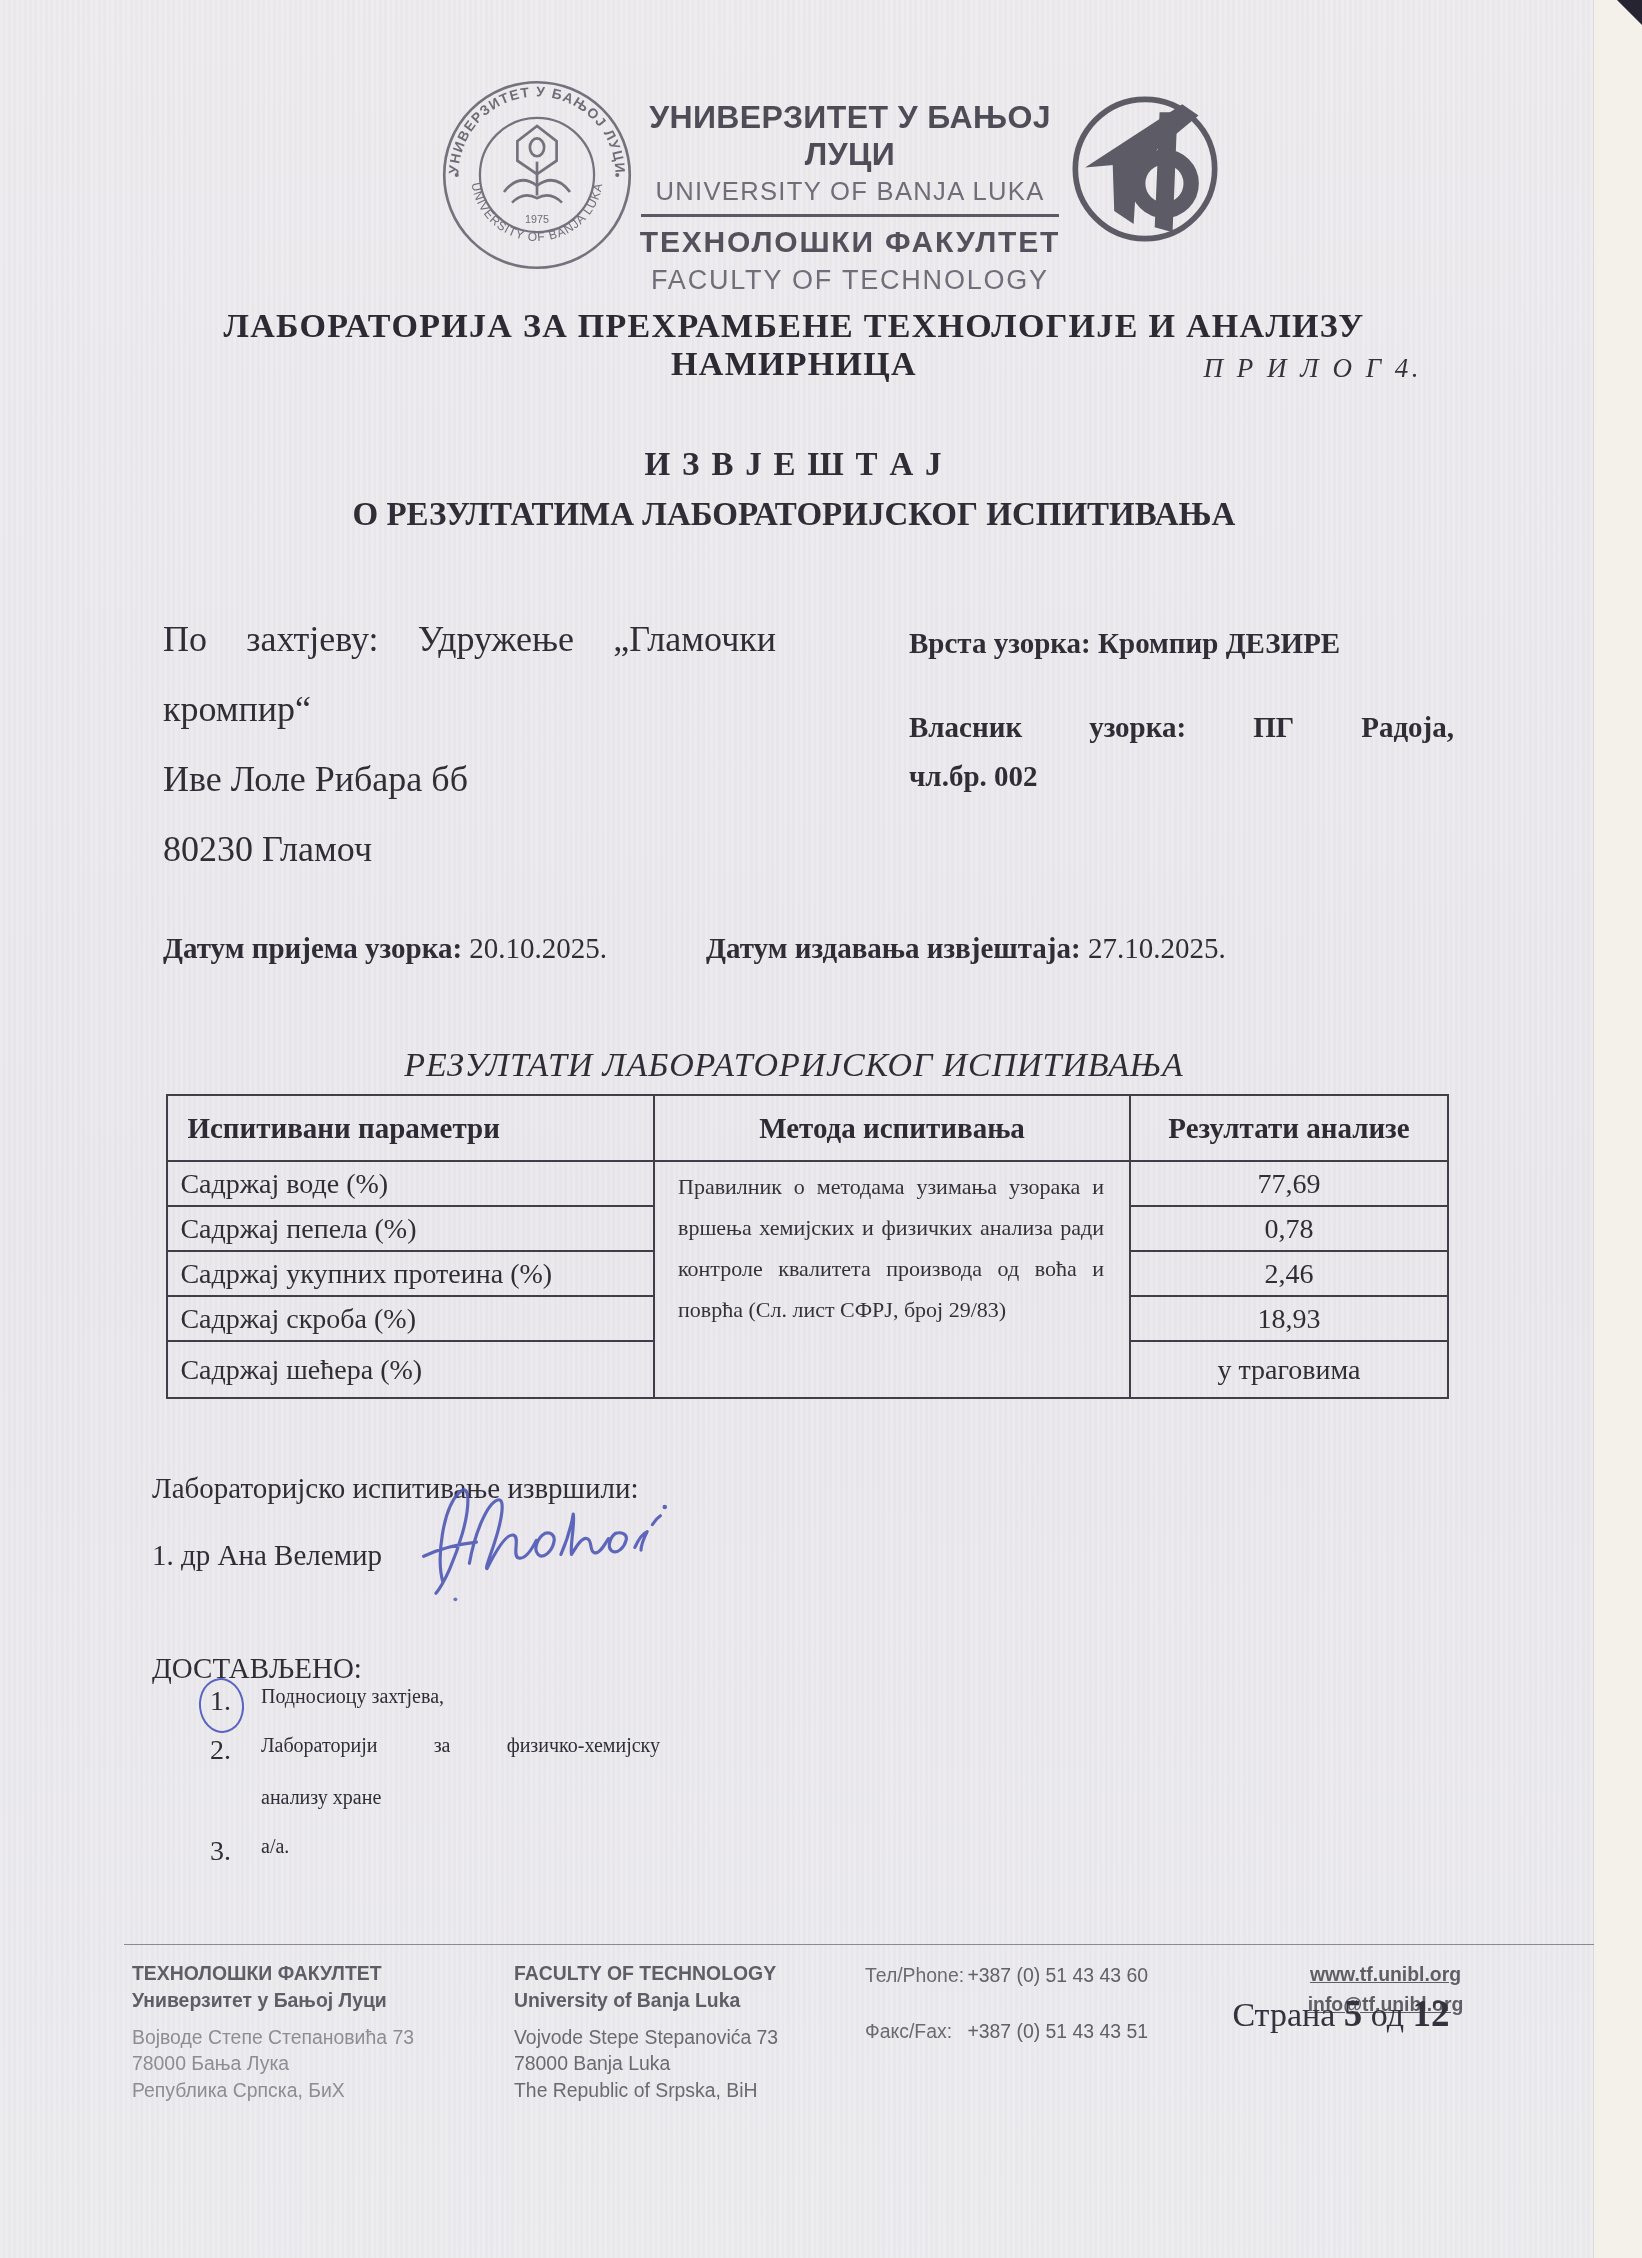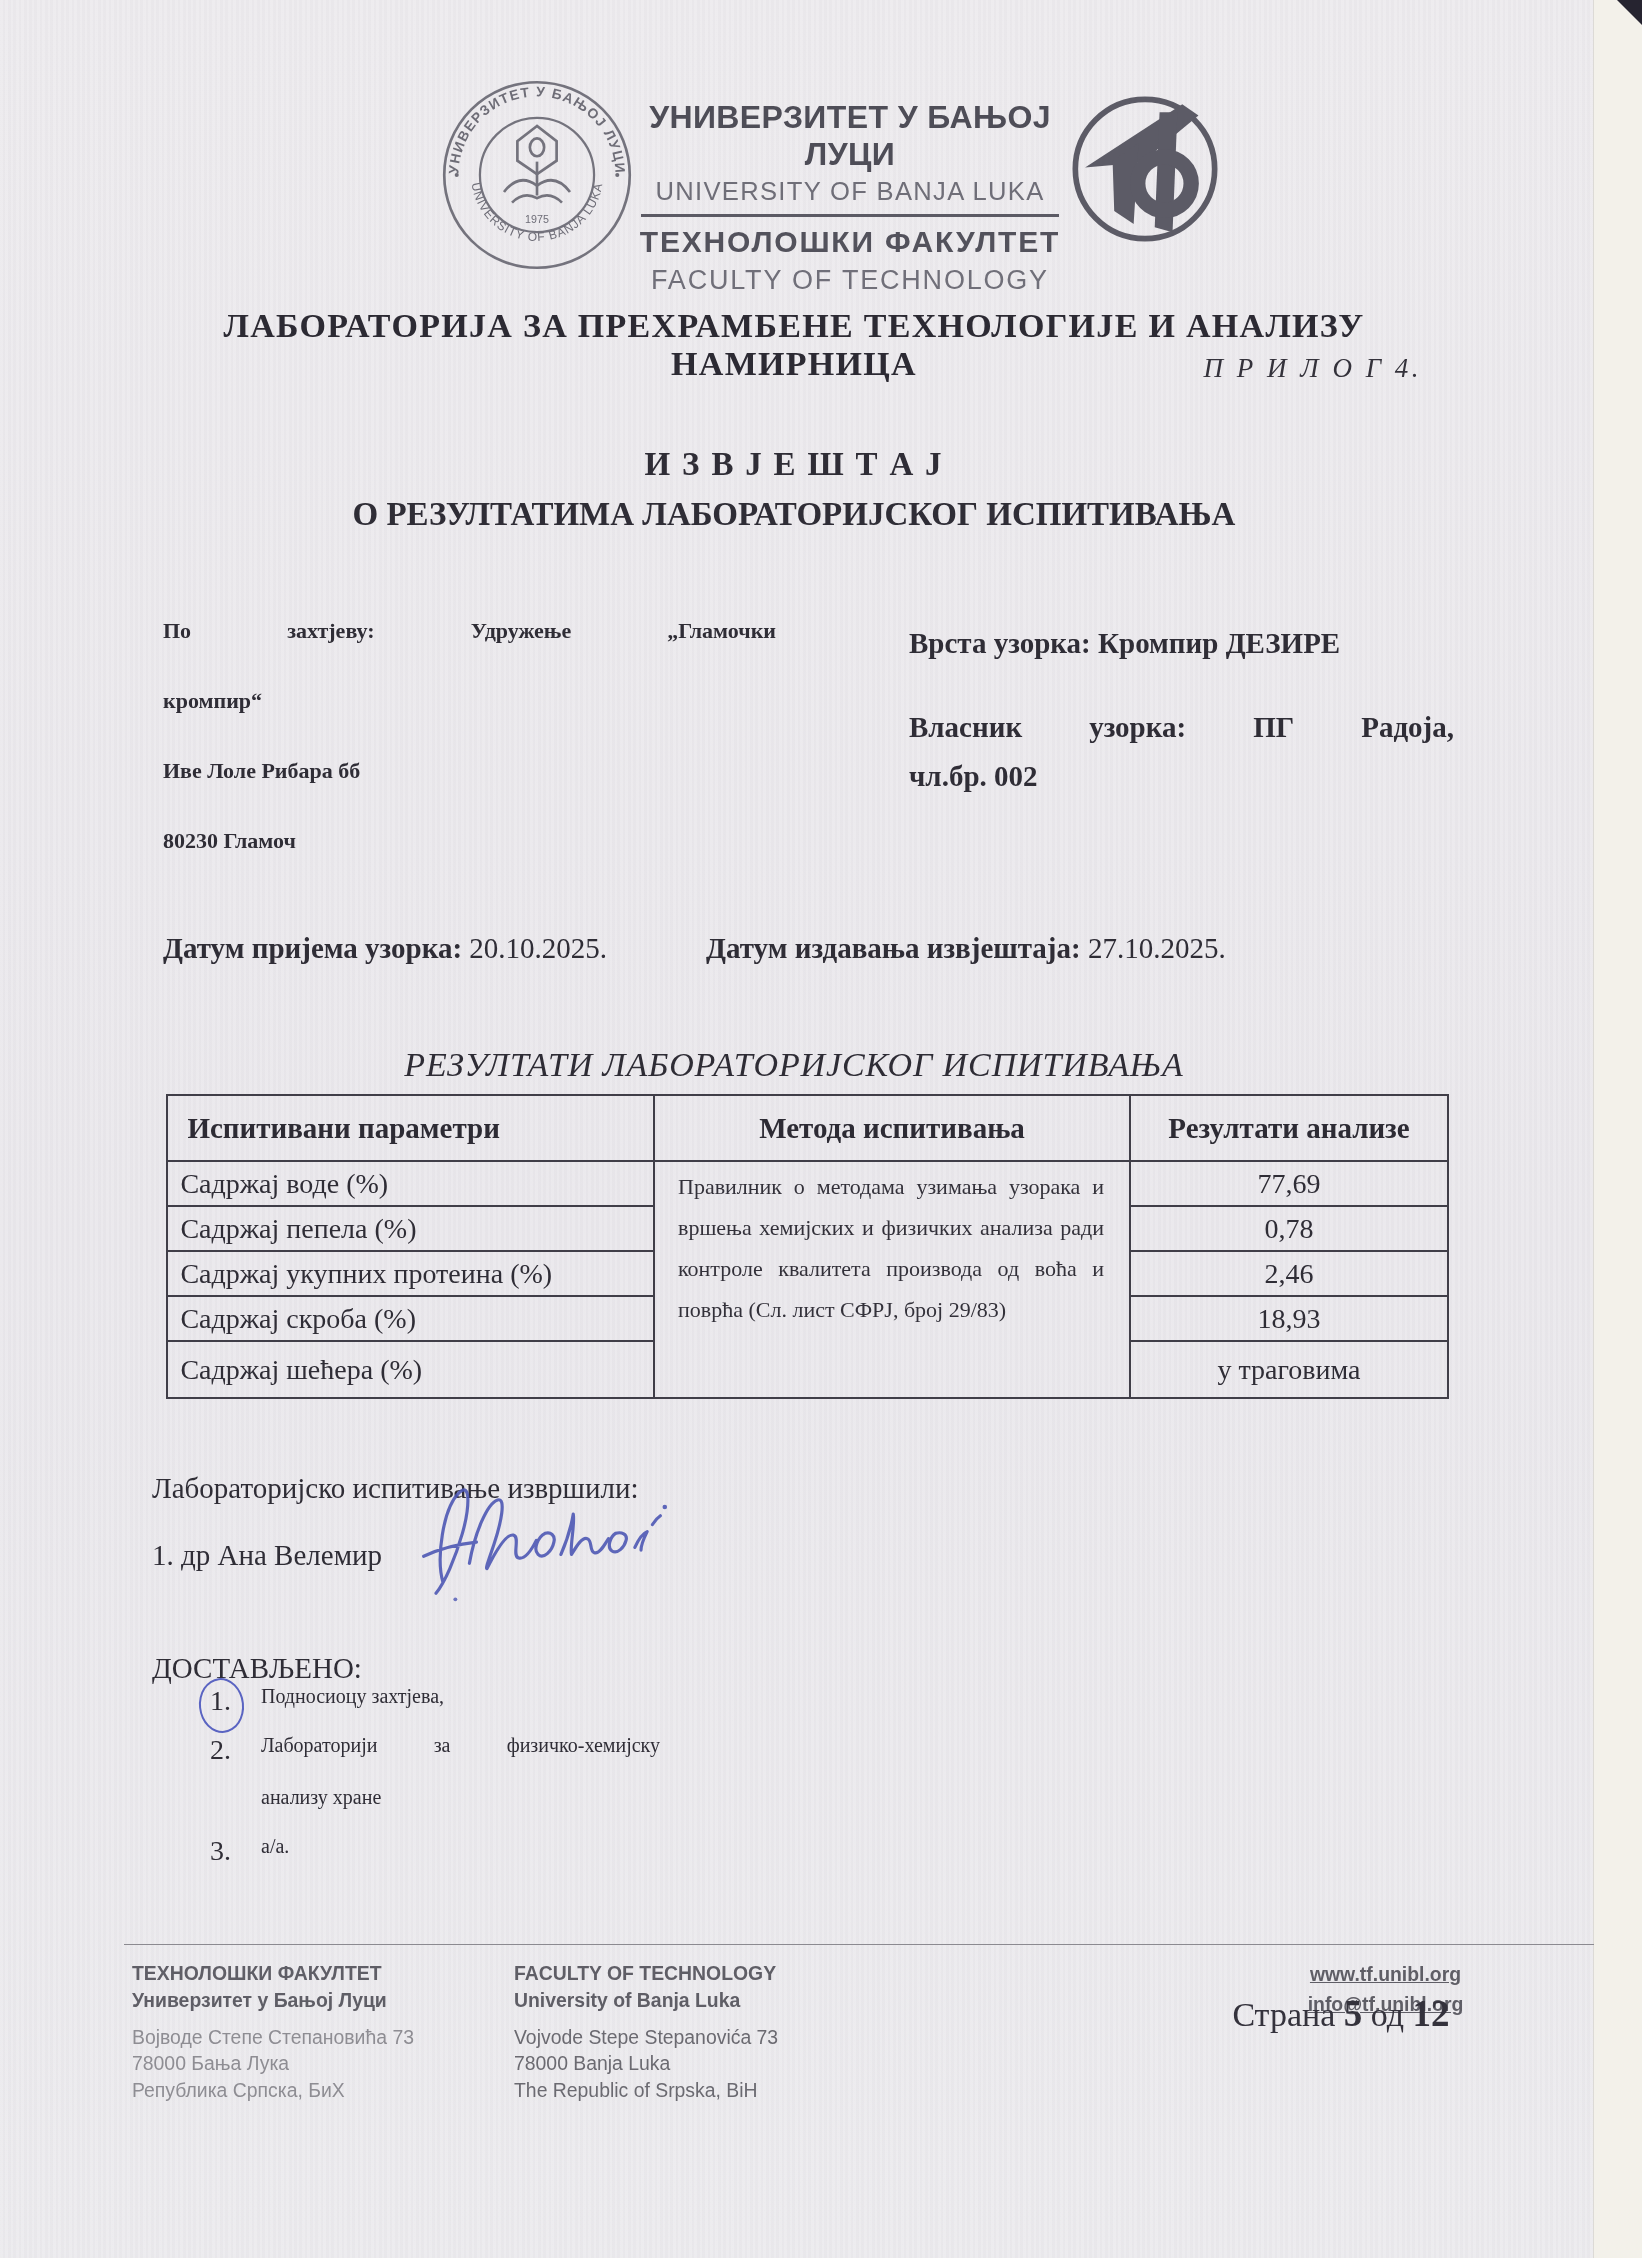--- a/index.html
+++ b/index.html
@@ -21,21 +21,21 @@
   .head-rule{margin:8px 1.8px 8.8px;border-top:3.5px solid #5b5a64;}
   .fac-cyr{font-size:30px;font-weight:bold;color:#53525c;letter-spacing:1.8px;}
   .fac-lat{font-size:27px;color:#706f79;letter-spacing:1.8px;margin-top:5.3px;}
   .tf-logo{left:1064px;top:88px;width:162px;height:162px;}
   
   .lab-title{left:97px;top:307px;width:1394px;text-align:center;font-size:34px;font-weight:bold;letter-spacing:1.3px;color:#2c2a33;}
   .annex{left:794px;top:353px;width:628px;text-align:right;font-size:27px;font-style:italic;letter-spacing:3.5px;color:#34323b;}
   .report-title{left:97px;top:446px;width:1394px;text-align:center;font-size:33px;font-weight:bold;letter-spacing:1.8px;}
   .report-sub{left:97px;top:496px;width:1394px;text-align:center;font-size:33px;font-weight:bold;}
   
-  .req-left{left:163px;top:618px;width:613px;font-size:22px;font-weight:bold;}
+  .req-left{left:163px;top:618px;width:613px;font-size:36px;font-weight:normal;}
   .req-left .jline{text-align:justify;text-align-last:justify;}
   .req-left div{height:70px;}
   .req-right{left:909px;top:619px;width:545px;font-size:29px;font-weight:bold;}
   .req-right .r1{margin-bottom:35px;}
   .req-right .jline{text-align:justify;text-align-last:justify;}
   .req-right div{line-height:49px;}
   
   .dates{left:163px;top:932px;width:1288px;font-size:29px;}
   .d-label{font-weight:bold;}
   .d-right{position:absolute;left:543px;top:0;}
@@ -234,20 +234,30 @@
 
   <div class="abs foot fc2">
     <div class="b">FACULTY OF TECHNOLOGY</div>
     <div class="b">University of Banja Luka</div>
     <div class="gap"></div>
     <div class="b" style="font-weight:normal;color:#6b6a71;">Vojvode Stepe Stepanovića 73</div>
     <div class="b" style="font-weight:normal;color:#6b6a71;">78000 Banja Luka</div>
     <div class="b" style="font-weight:normal;color:#6b6a71;">The Republic of Srpska, BiH</div>
   </div>
 
+  <div class="abs foot fc3">
+    <div class="row">
+      <span class="lbl">Тел/Phone:</span>
+      <span class="val">+387 (0) 51 43 43 60</span>
+    </div>
+    <div class="row">
+      <span class="lbl">Факс/Fax:</span>
+      <span class="val">+387 (0) 51 43 43 51</span>
+    </div>
+  </div>
 
   <div class="abs foot fc4">
     <div class="lnk">www.tf.unibl.org</div>
     <div class="lnk">info@tf.unibl.org</div>
   </div>
 
   <div class="abs page-no">
     <span>Страна</span>
     <span class="big">5</span>
     <span>од</span>

